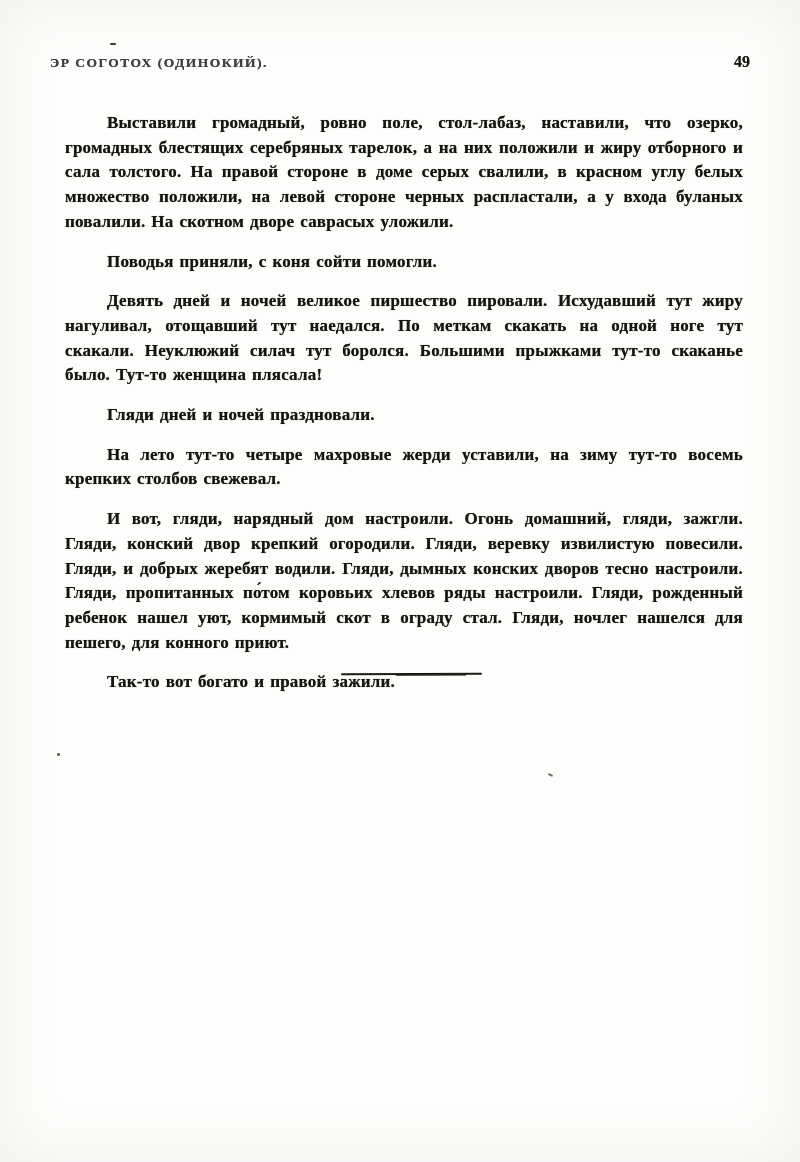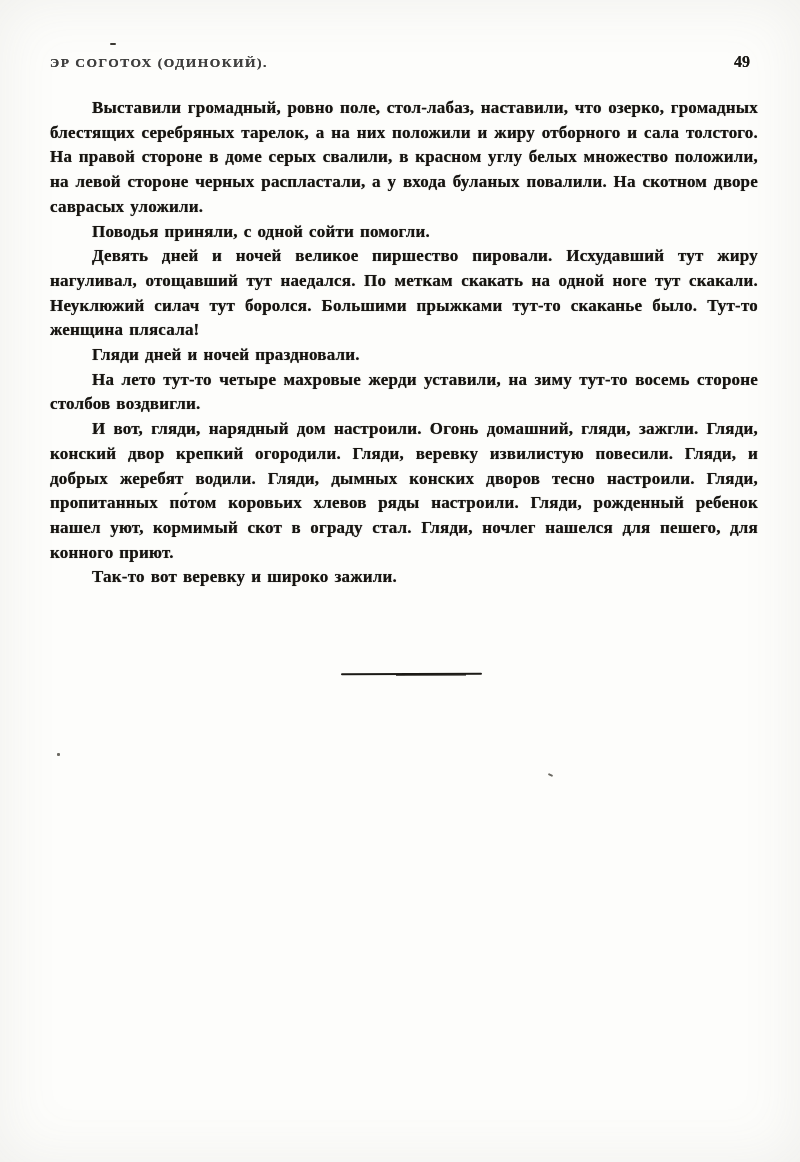--- a/index.html
+++ b/index.html
@@ -52,21 +52,21 @@
     color: #1b1915;
     text-shadow: 0 0 0.6px rgba(20,18,14,0.75);
   }
   .text-block {
     position: absolute;
     top: 96px;
     left: 50px;
     width: 708px;
   }
   .text-block p {
-    margin: 0;
+    margin: 15px;
     font-size: 17px;
     font-weight: 700;
     line-height: 24.7px;
     text-align: justify;
     text-align-last: left;
     text-indent: 42px;
     letter-spacing: 0.2px;
     word-spacing: 1.5px;
     color: #171511;
     text-shadow: 0 0 0.7px rgba(23,21,17,0.8);
@@ -106,26 +106,26 @@
 
 <div class="page">
 
   <div class="running-header">
     <div class="running-title">ЭР СОГОТОХ (ОДИНОКИЙ).</div>
     <div class="page-number">49</div>
   </div>
 
   <div class="text-block">
     <p>Выставили громадный, ровно поле, стол-лабаз, наставили, что озерко, громадных блестящих серебряных тарелок, а на них положили и жиру отборного и сала толстого. На правой стороне в доме серых свалили, в красном углу белых множество положили, на левой стороне черных распластали, а у входа буланых повалили. На скотном дворе саврасых уложили.</p>
-    <p>Поводья приняли, с одной сойти помогли.</p>
+    <p>Поводья приняли, с коня сойти помогли.</p>
     <p>Девять дней и ночей великое пиршество пировали. Исхудавший тут жиру нагуливал, отощавший тут наедался. По меткам скакать на одной ноге тут скакали. Неуклюжий силач тут боролся. Большими прыжками тут-то скаканье было. Тут-то женщина плясала!</p>
     <p>Гляди дней и ночей праздновали.</p>
-    <p>На лето тут-то четыре махровые жерди уставили, на зиму тут-то восемь стороне столбов воздвигли.</p>
+    <p>На лето тут-то четыре махровые жерди уставили, на зиму тут-то восемь крепких столбов свежевал.</p>
     <p>И вот, гляди, нарядный дом настроили. Огонь домашний, гляди, зажгли. Гляди, конский двор крепкий огородили. Гляди, веревку извилистую повесили. Гляди, и добрых жеребят водили. Гляди, дымных конских дворов тесно настроили. Гляди, пропитанных по́том коровьих хлевов ряды настроили. Гляди, рожденный ребенок нашел уют, кормимый скот в ограду стал. Гляди, ночлег нашелся для пешего, для конного приют.</p>
-    <p>Так-то вот веревку и широко зажили.</p>
+    <p>Так-то вот богато и правой зажили.</p>
   </div>
 
   <div class="section-divider"></div>
 
   <div class="artifact a1"></div>
   <div class="artifact a2"></div>
   <div class="artifact a3"></div>
 
 </div>
 

